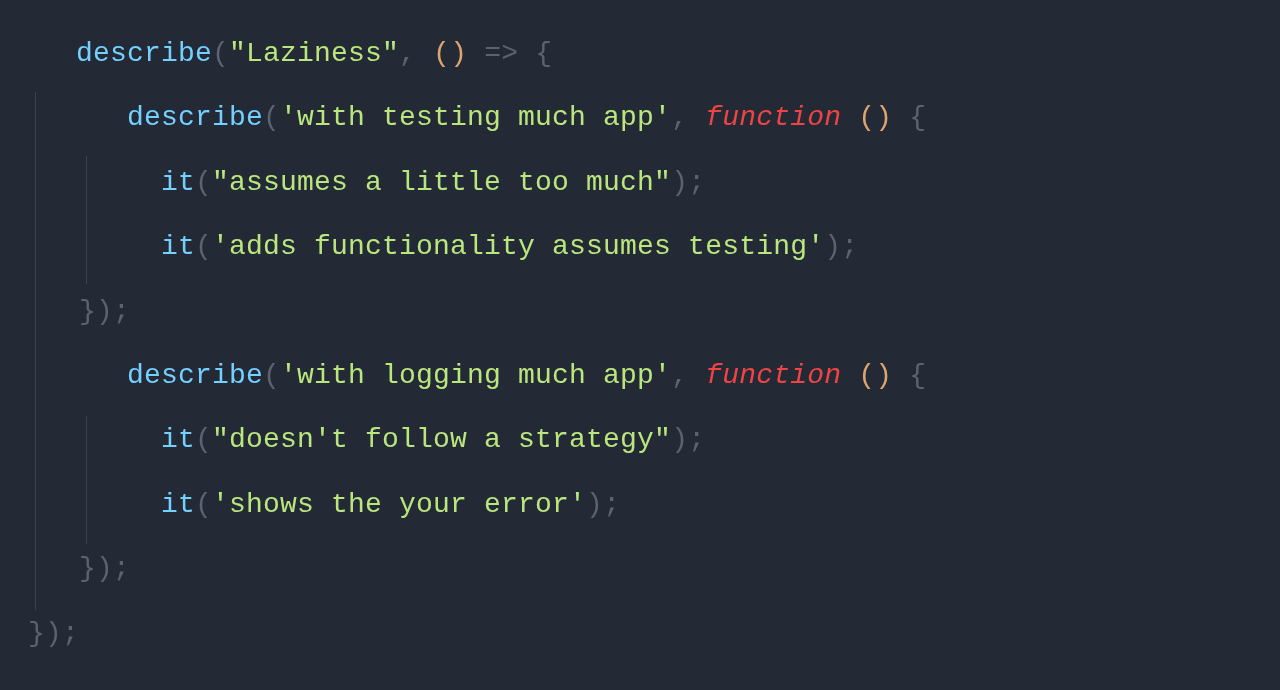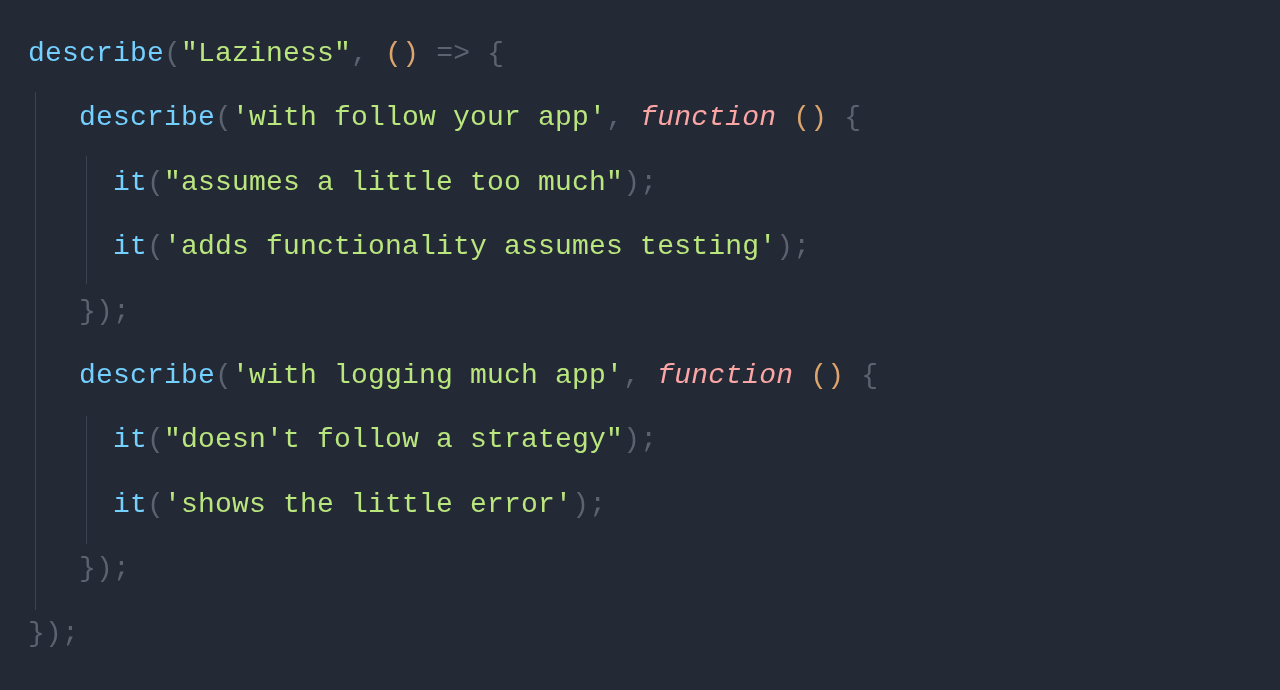--- a/index.html
+++ b/index.html
@@ -14,37 +14,37 @@
     margin: 0;
     padding: 22px 28px;
     font-family: "SF Mono", "Menlo", "Consolas", "Liberation Mono", monospace;
     font-size: 28px;
     line-height: 2.3;
     letter-spacing: 0.2px;
     white-space: pre;
     tab-size: 4;
   }
   
-  .fn   { color: #73d0ff; }          
+  .fn   { color: #73d0ff; margin-left: 48px; }          
   .pun  { color: #5c6370; }          
   .str  { color: #bae67e; }          
-  .kw   { color: #fca5a5; font-style: italic; }  
+  .kw   { color: #ef4444; font-style: italic; }  
   .par  { color: #dca56d; }
 </style>
 </head>
 <body>
 
 <pre class="code"><span class="fn">describe</span><span class="pun">(</span><span class="str">"Laziness"</span><span class="pun">,</span> <span class="par">(</span><span class="par">)</span> <span class="pun">=&gt;</span> <span class="pun">{</span>
-   <span class="fn">describe</span><span class="pun">(</span><span class="str">'with follow your app'</span><span class="pun">,</span> <span class="kw">function</span> <span class="par">(</span><span class="par">)</span> <span class="pun">{</span>
+   <span class="fn">describe</span><span class="pun">(</span><span class="str">'with testing much app'</span><span class="pun">,</span> <span class="kw">function</span> <span class="par">(</span><span class="par">)</span> <span class="pun">{</span>
      <span class="fn">it</span><span class="pun">(</span><span class="str">"assumes a little too much"</span><span class="pun">)</span><span class="pun">;</span>
      <span class="fn">it</span><span class="pun">(</span><span class="str">'adds functionality assumes testing'</span><span class="pun">)</span><span class="pun">;</span>
    <span class="pun">}</span><span class="pun">)</span><span class="pun">;</span>
    <span class="fn">describe</span><span class="pun">(</span><span class="str">'with logging much app'</span><span class="pun">,</span> <span class="kw">function</span> <span class="par">(</span><span class="par">)</span> <span class="pun">{</span>
      <span class="fn">it</span><span class="pun">(</span><span class="str">"doesn't follow a strategy"</span><span class="pun">)</span><span class="pun">;</span>
-     <span class="fn">it</span><span class="pun">(</span><span class="str">'shows the little error'</span><span class="pun">)</span><span class="pun">;</span>
+     <span class="fn">it</span><span class="pun">(</span><span class="str">'shows the your error'</span><span class="pun">)</span><span class="pun">;</span>
    <span class="pun">}</span><span class="pun">)</span><span class="pun">;</span>
 <span class="pun">}</span><span class="pun">)</span><span class="pun">;</span></pre>
 
 <div style="position:absolute;top:0;left:0;pointer-events:none;">
 
   <div style="position:absolute;left:35px;top:92px;width:0;border-left:1px solid #3b4252;height:518px;"></div>
 
   <div style="position:absolute;left:86px;top:156px;width:0;border-left:1px solid #3b4252;height:128px;"></div>
 
   <div style="position:absolute;left:86px;top:416px;width:0;border-left:1px solid #3b4252;height:128px;"></div>

